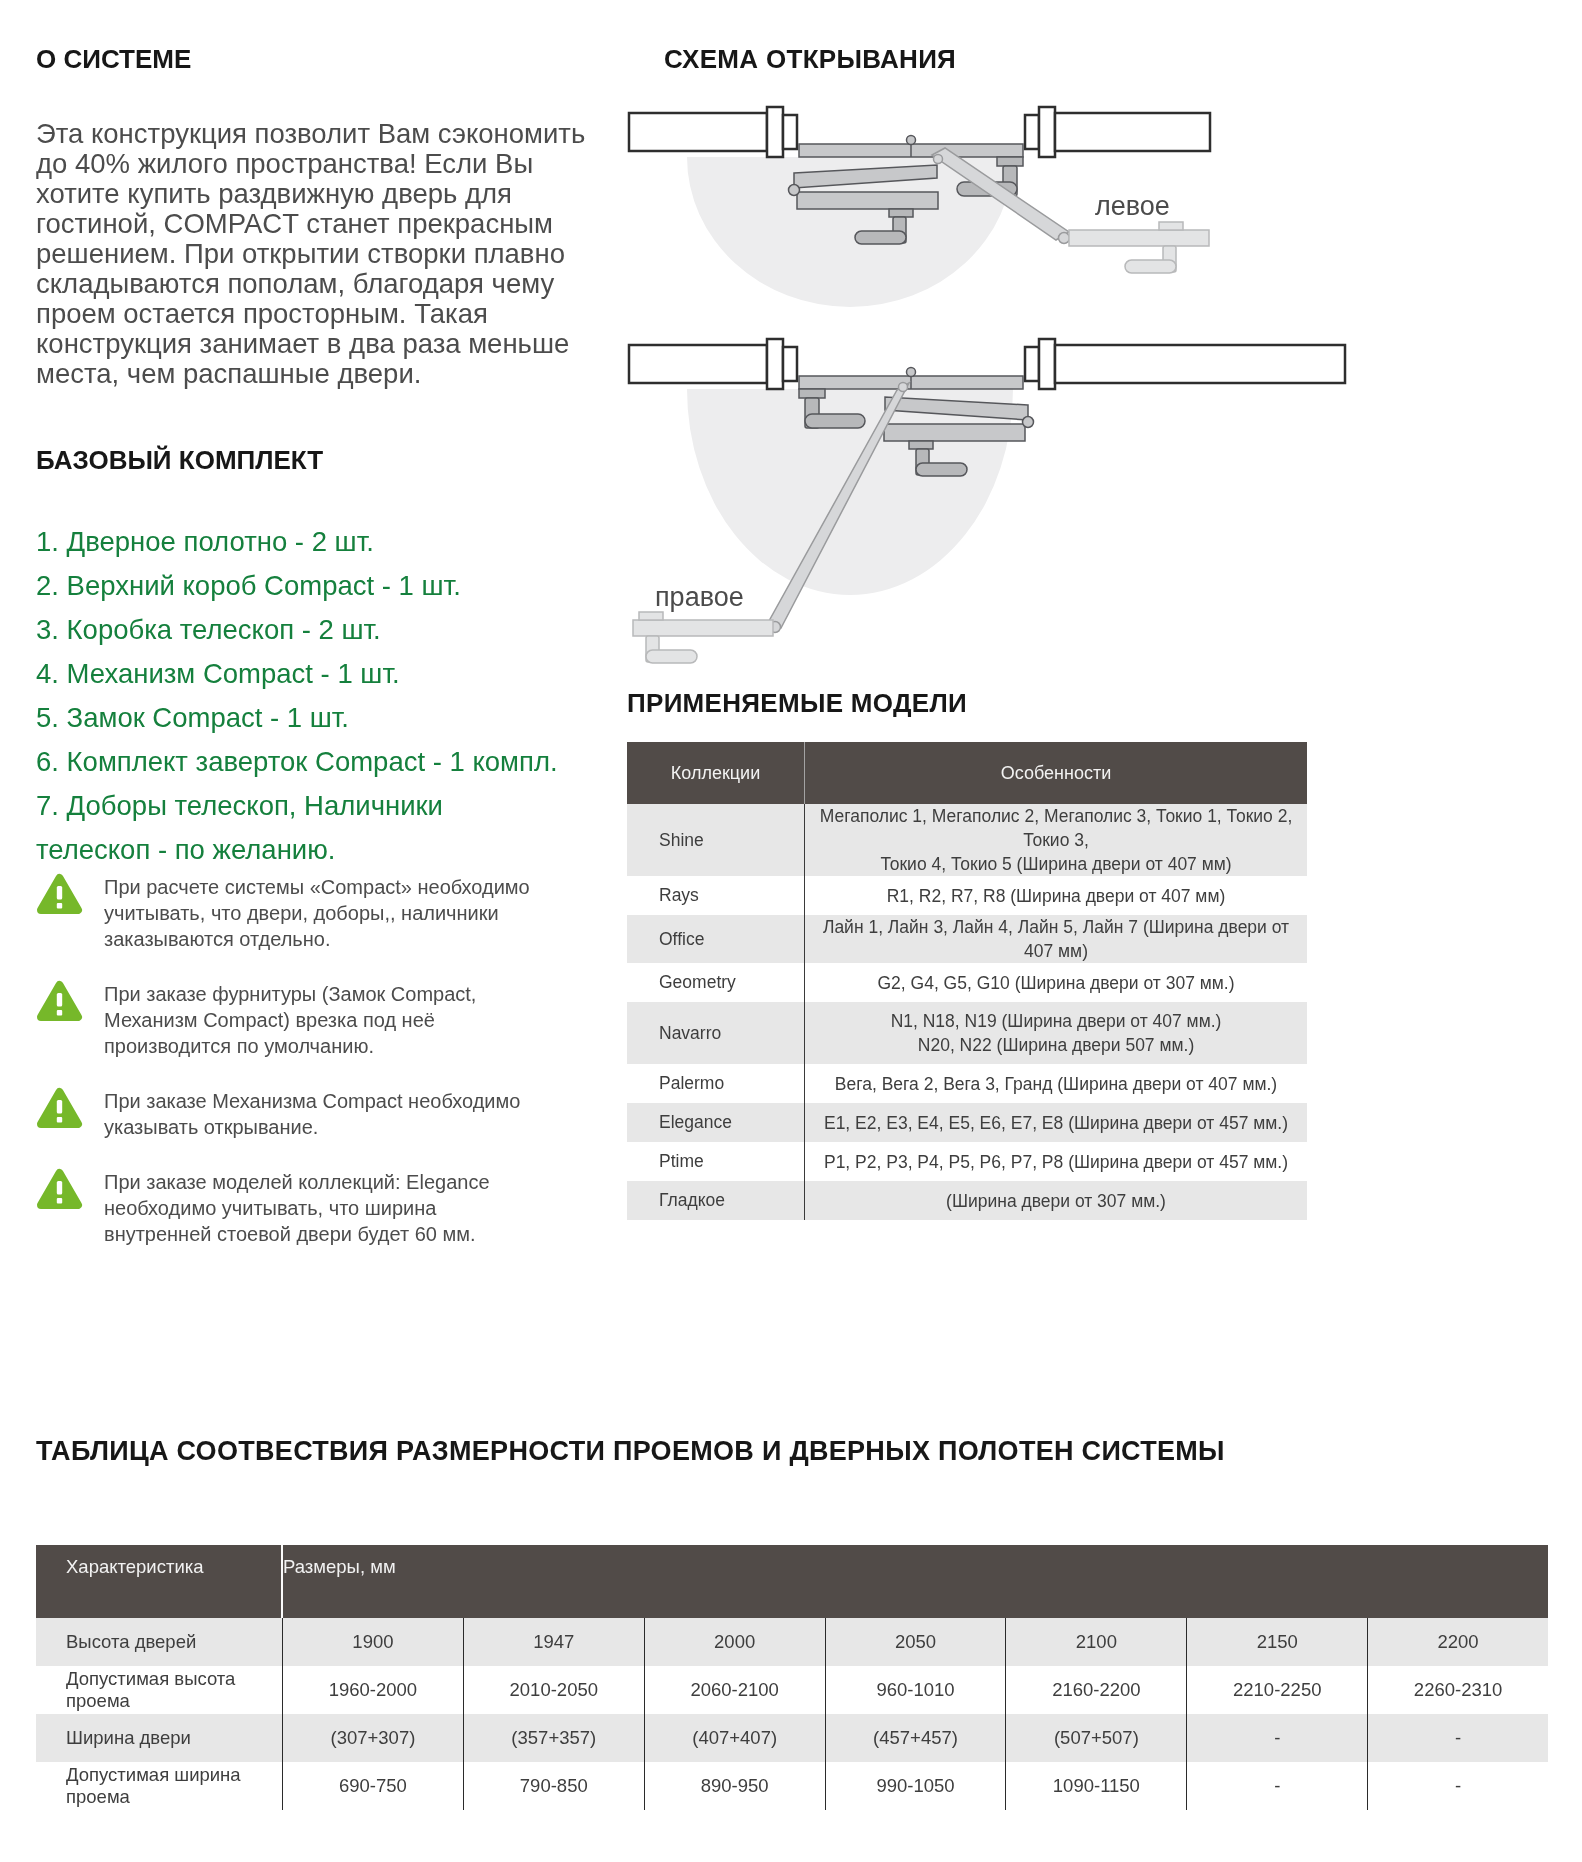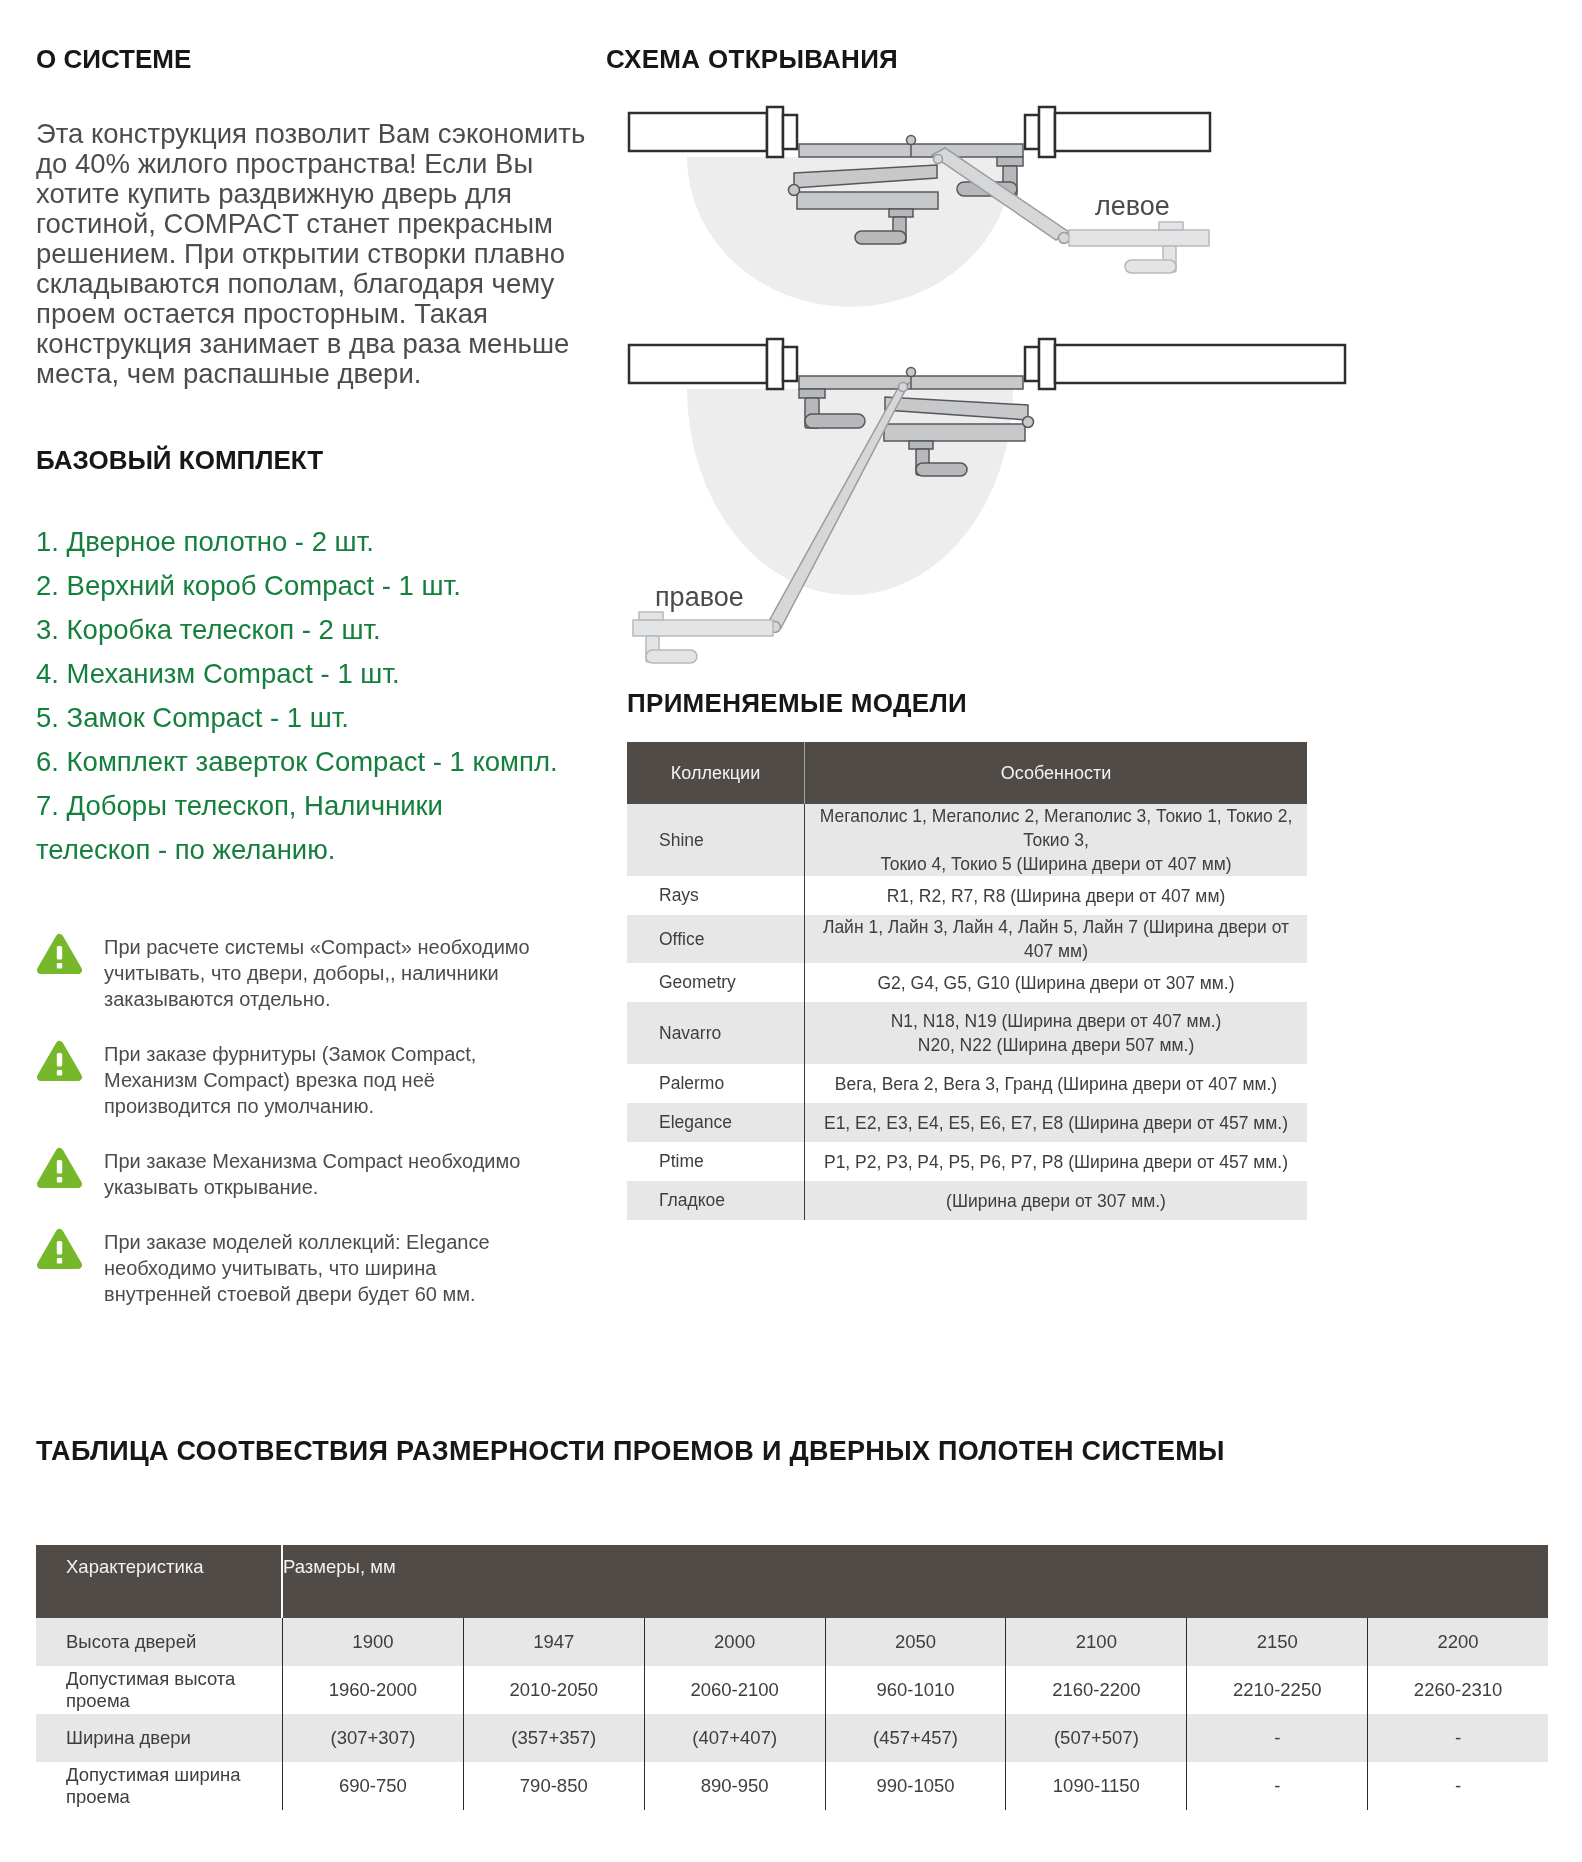--- a/index.html
+++ b/index.html
@@ -14,26 +14,26 @@
   }
   
   .left-col{position:absolute;left:36px;top:44px;width:560px;}
   .about-title{position:relative;font-size:26px;font-weight:700;color:#171717;margin:0;}
   .about-body{
     margin:44px 0 0 0;font-size:27.5px;line-height:30px;color:#4c4c4c;font-weight:300;
   }
   .kit-title{font-size:26px;font-weight:700;color:#171717;margin:56px 0 0 0;}
   .kit-list{margin-top:44px;font-size:27.5px;line-height:44px;color:#15803d;font-weight:300;}
   .kit-item{white-space:pre-line;}
-  .warnings{margin-top:60px;display:flex;flex-direction:column;gap:27px;width:500px;}
+  .warnings{display:flex;flex-direction:column;gap:27px;width:500px;}
   .warning{display:flex;gap:21px;align-items:flex-start;}
   .warning-icon{flex:0 0 47px;margin-top:1px;}
   .warning-text{font-size:20px;line-height:26px;color:#4c4c4c;padding-top:2px;}
   
-  .scheme-title{left:606px;top:44px;}
+  .scheme-title{left:664px;top:44px;}
   .diag{position:absolute;left:627px;}
   #diag1{top:95px;}
   #diag2{top:318px;}
   .diag text{font-size:27px;fill:#4b4b4b;font-weight:300;}
   
   .models-title{left:627px;top:688px;}
   .models-table{position:absolute;left:627px;top:742px;width:680px;font-size:17.5px;color:#3e3e3e;}
   .m-row{display:flex;align-items:stretch;}
   .m-row.odd{background:#e7e7e7;}
   .m-head{background:#514b48;color:#f2f2f2;height:62px;font-size:18px;}

